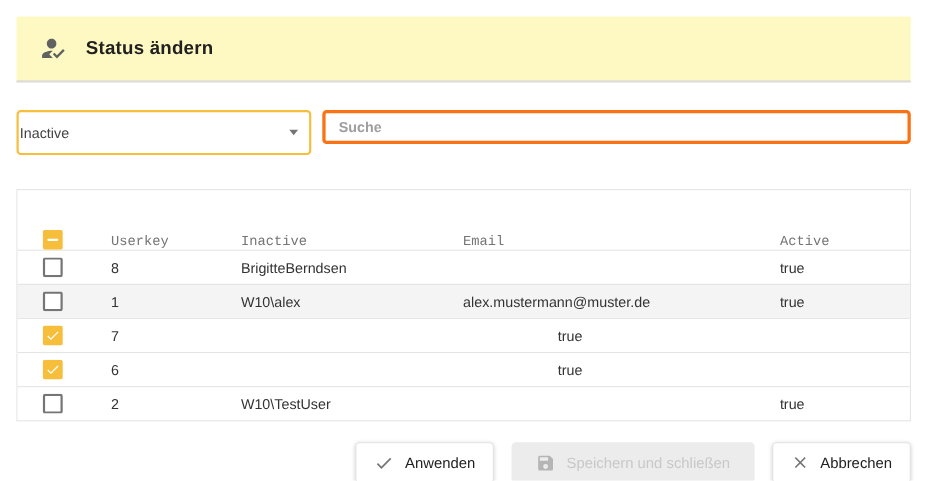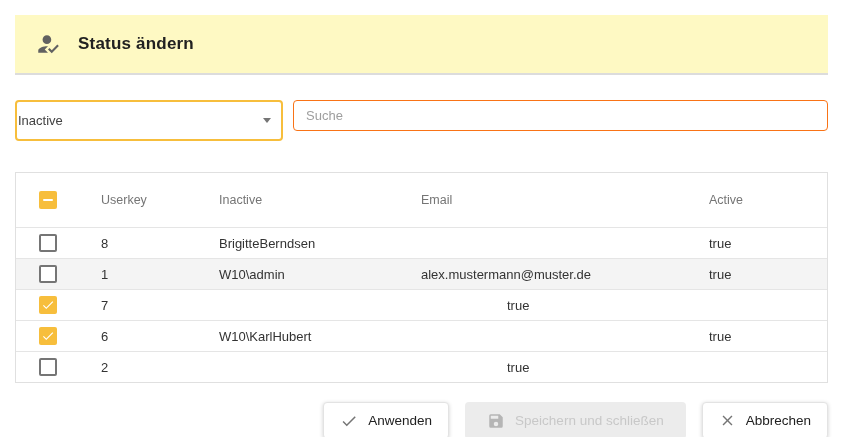--- a/index.html
+++ b/index.html
@@ -8,26 +8,26 @@
   
   .header{height:60px;background:#fef9c3;border-bottom:2px solid #dcdcdc;display:flex;align-items:center;padding:0 20px;box-sizing:border-box;}
   .header .hicon{width:26px;height:26px;margin-right:17px;display:flex;align-items:center;justify-content:center;}
   .header h1{font-size:17px;font-weight:700;color:#212121;margin:0;letter-spacing:.2px;}
 
   
   .controls{display:flex;margin-top:25px;}
   .select{width:268px;height:41px;box-sizing:border-box;border:2px solid var(--accent,#f5b82e);border-radius:4px;display:flex;align-items:center;padding:0 10px 0 1px;cursor:pointer;background:#fff;}
   .select .val{font-size:13px;color:#424242;flex:1;}
   .caret{width:0;height:0;border-left:4px solid transparent;border-right:4px solid transparent;border-top:5px solid #757575;}
-  .search{flex:1;margin-left:10px;height:31px;box-sizing:border-box;border:1px solid #f97316;border-radius:4px;padding:0 12px;font-size:13px;color:#424242;font-family:"Liberation Sans",sans-serif;outline:none;}
+  .search{flex:1;margin-left:10px;height:31px;box-sizing:border-box;border:3px solid #f97316;border-radius:4px;padding:0 12px;font-size:13px;color:#424242;font-family:"Liberation Sans",sans-serif;outline:none;font-weight:bold;}
   .search::placeholder{color:#9e9e9e;}
 
   
   .table{margin-top:31px;border:1px solid #e0e0e0;box-sizing:border-box;}
-  .thead{display:flex;align-items:center;height:54px;background:#fff;}
+  .thead{display:flex;align-items:flex-end;height:54px;background:#fff;font-family:Liberation Mono, monospace;}
   .trow{display:flex;align-items:center;height:30px;border-top:1px solid #e5e5e5;background:#fff;}
   .trow.highlight{background:#f4f4f4;}
   .cell{font-size:13px;color:#333;white-space:nowrap;overflow:hidden;}
   .thead .cell{font-size:12.5px;color:#757575;}
   .c-check{width:85px;flex:none;display:flex;align-items:center;}
   .c-check .checkbox{margin-left:23px;}
   .c-userkey{width:118px;flex:none;}
   .c-username{width:202px;flex:none;}
   .c-email{width:288px;flex:none;}
   .c-active{flex:1;}
@@ -93,21 +93,21 @@
       <div class="cell c-active">true</div>
     </div>
 
     <div class="trow highlight">
       <div class="cell c-check">
         <span class="checkbox">
           
         </span>
       </div>
       <div class="cell c-userkey">1</div>
-      <div class="cell c-username">W10\admin</div>
+      <div class="cell c-username">W10\alex</div>
       <div class="cell c-email">alex.mustermann@muster.de</div>
       <div class="cell c-active">true</div>
     </div>
 
     <div class="trow">
       <div class="cell c-check">
         <span class="checkbox checked">
           <svg width="14" height="14" viewBox="0 0 24 24" fill="#ffffff">
                 <path d="M9 16.17L4.83 12l-1.42 1.41L9 19 21 7l-1.41-1.41z"></path>
               </svg>
@@ -120,32 +120,32 @@
 
     <div class="trow">
       <div class="cell c-check">
         <span class="checkbox checked">
           <svg width="14" height="14" viewBox="0 0 24 24" fill="#ffffff">
                 <path d="M9 16.17L4.83 12l-1.42 1.41L9 19 21 7l-1.41-1.41z"></path>
               </svg>
         </span>
       </div>
       <div class="cell c-userkey">6</div>
-      <div class="cell c-username">W10\KarlHubert</div>
       <div class="cell c-email"></div>
       <div class="cell c-active">true</div>
     </div>
 
     <div class="trow">
       <div class="cell c-check">
         <span class="checkbox">
           
         </span>
       </div>
       <div class="cell c-userkey">2</div>
+      <div class="cell c-username">W10\TestUser</div>
       <div class="cell c-email"></div>
       <div class="cell c-active">true</div>
     </div>
   </div>
   </div>
 
   <div class="footer">
     <button class="btn">
       <span class="bicon">
         <svg width="18" height="18" viewBox="0 0 24 24" fill="#757575">

